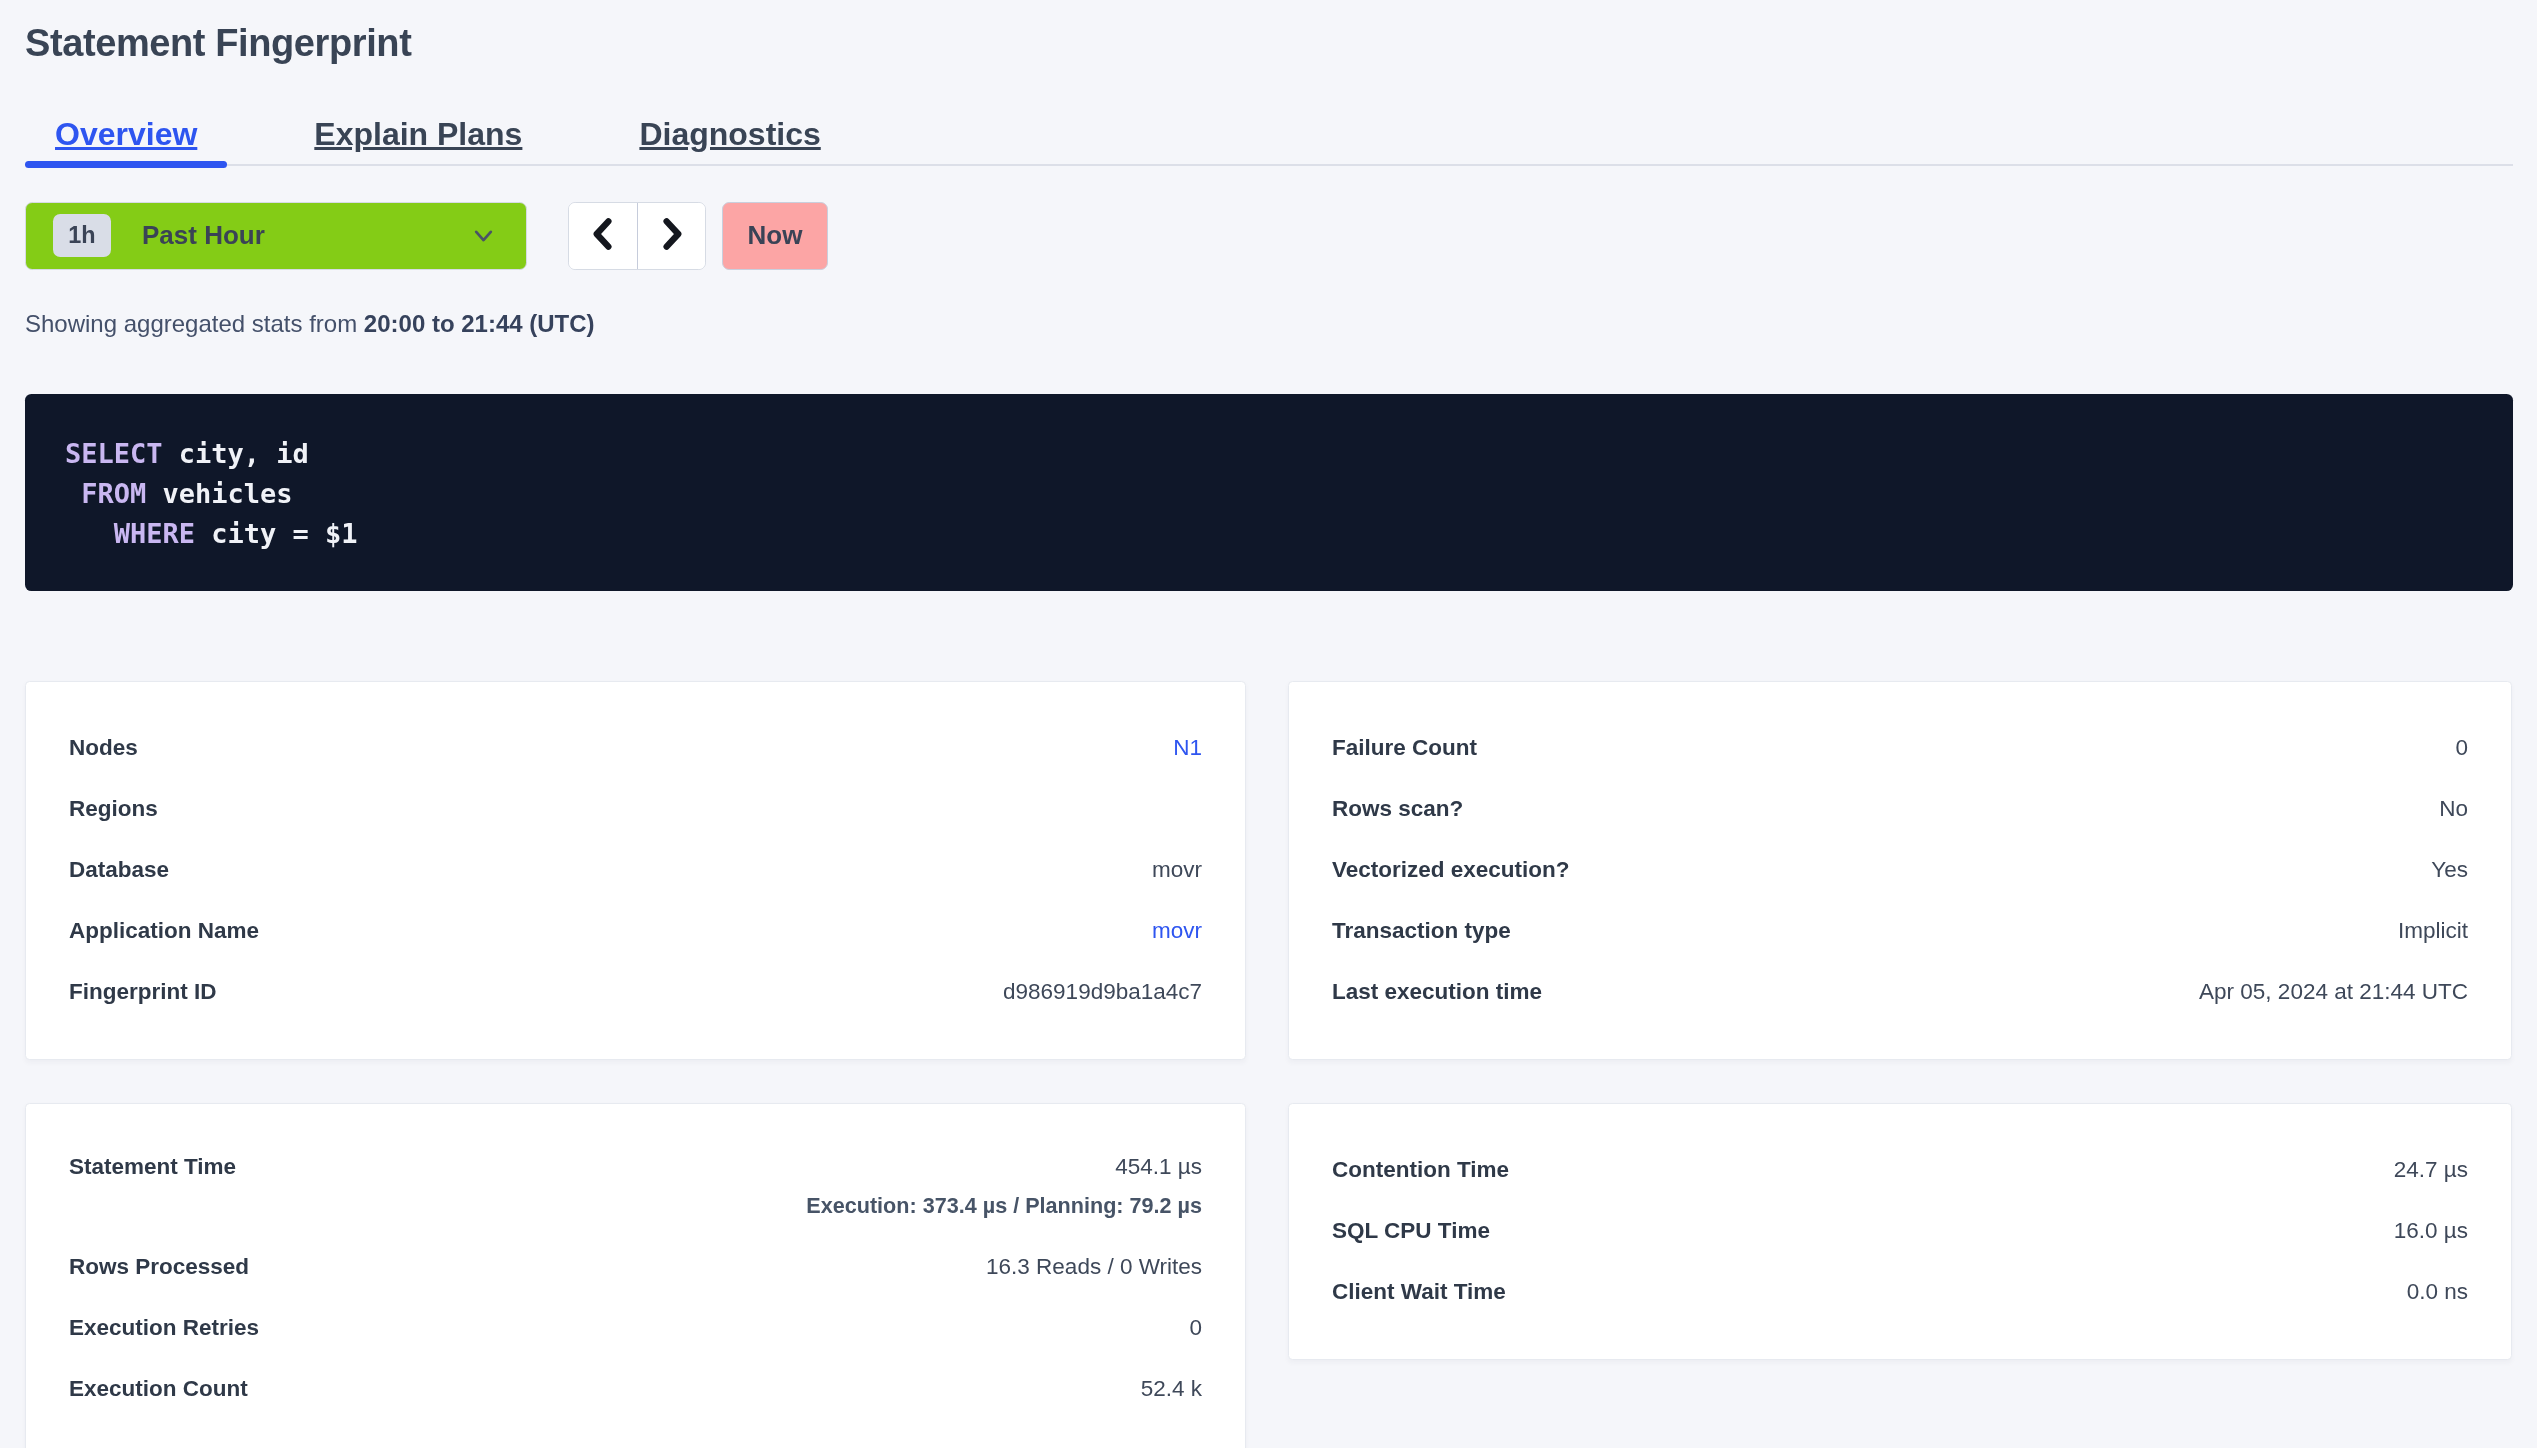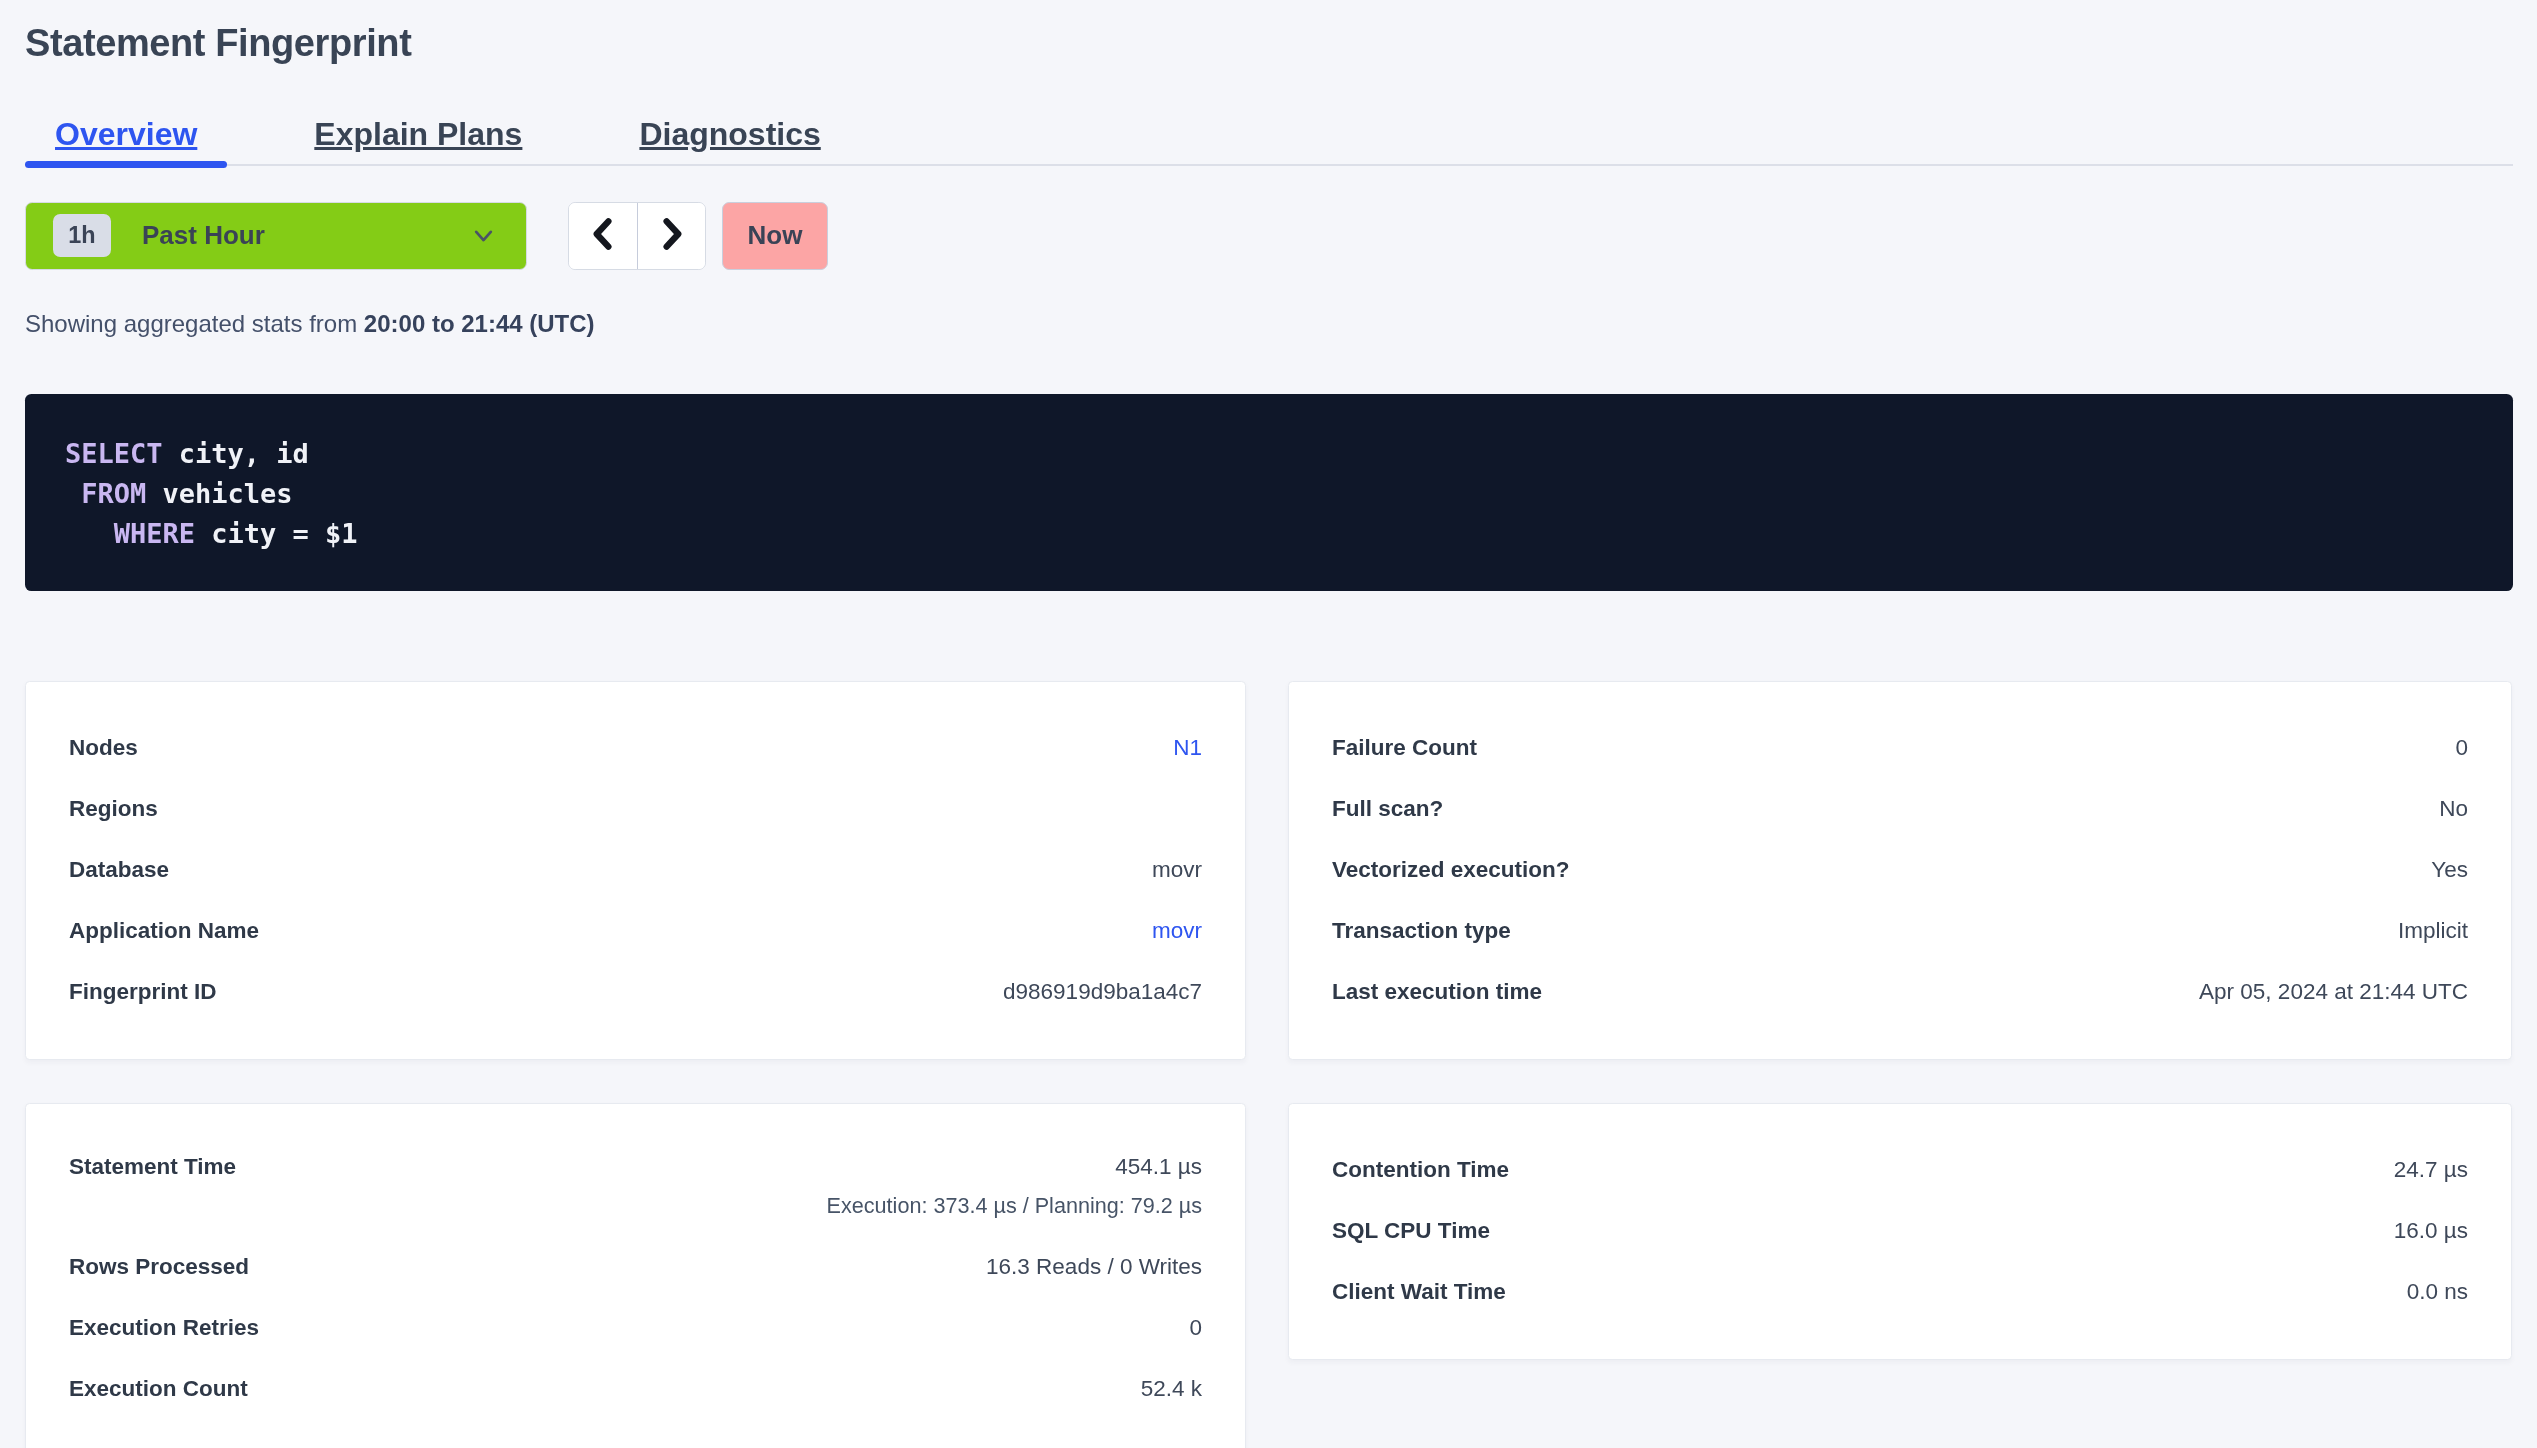--- a/index.html
+++ b/index.html
@@ -102,21 +102,21 @@
     padding:36px 43px;
   }
   .kv-row{
     min-height:61px;display:flex;align-items:center;justify-content:space-between;
   }
   .kv-row.has-sub{min-height:97px;align-items:flex-start;padding-top:14.4px;gap:47px;}
   .kv-label{font-size:22.5px;font-weight:700;color:var(--label);white-space:nowrap;text-align:center;}
   .kv-value{font-size:22.5px;font-weight:400;color:var(--value);text-align:right;}
   .kv-value.link{color:var(--accent);cursor:pointer;}
   .kv-right{display:flex;flex-direction:column;align-items:flex-end;gap:12.6px;}
-  .kv-sub{font-size:21.6px;font-weight:400;color:var(--muted);text-align:right;}
+  .kv-sub{font-size:21.6px;font-weight:700;color:var(--muted);text-align:right;}
 </style>
 </head>
 <body>
 
 <div class="container">
 
   <h1 class="page-title">Statement Fingerprint</h1>
 
   <div class="tabbar">
       <div class="tab active">Overview</div>
@@ -197,21 +197,21 @@
         </div>
       </div>
     <div class="card">
         <div class="kv-row">
           <span class="kv-label">Failure Count</span>
           <span class="kv-right">
             <span class="kv-value">0</span>
           </span>
         </div>
         <div class="kv-row">
-          <span class="kv-label">Full scan?</span>
+          <span class="kv-label">Rows scan?</span>
           <span class="kv-right">
             <span class="kv-value">No</span>
           </span>
         </div>
         <div class="kv-row">
           <span class="kv-label">Vectorized execution?</span>
           <span class="kv-right">
             <span class="kv-value">Yes</span>
           </span>
         </div>

